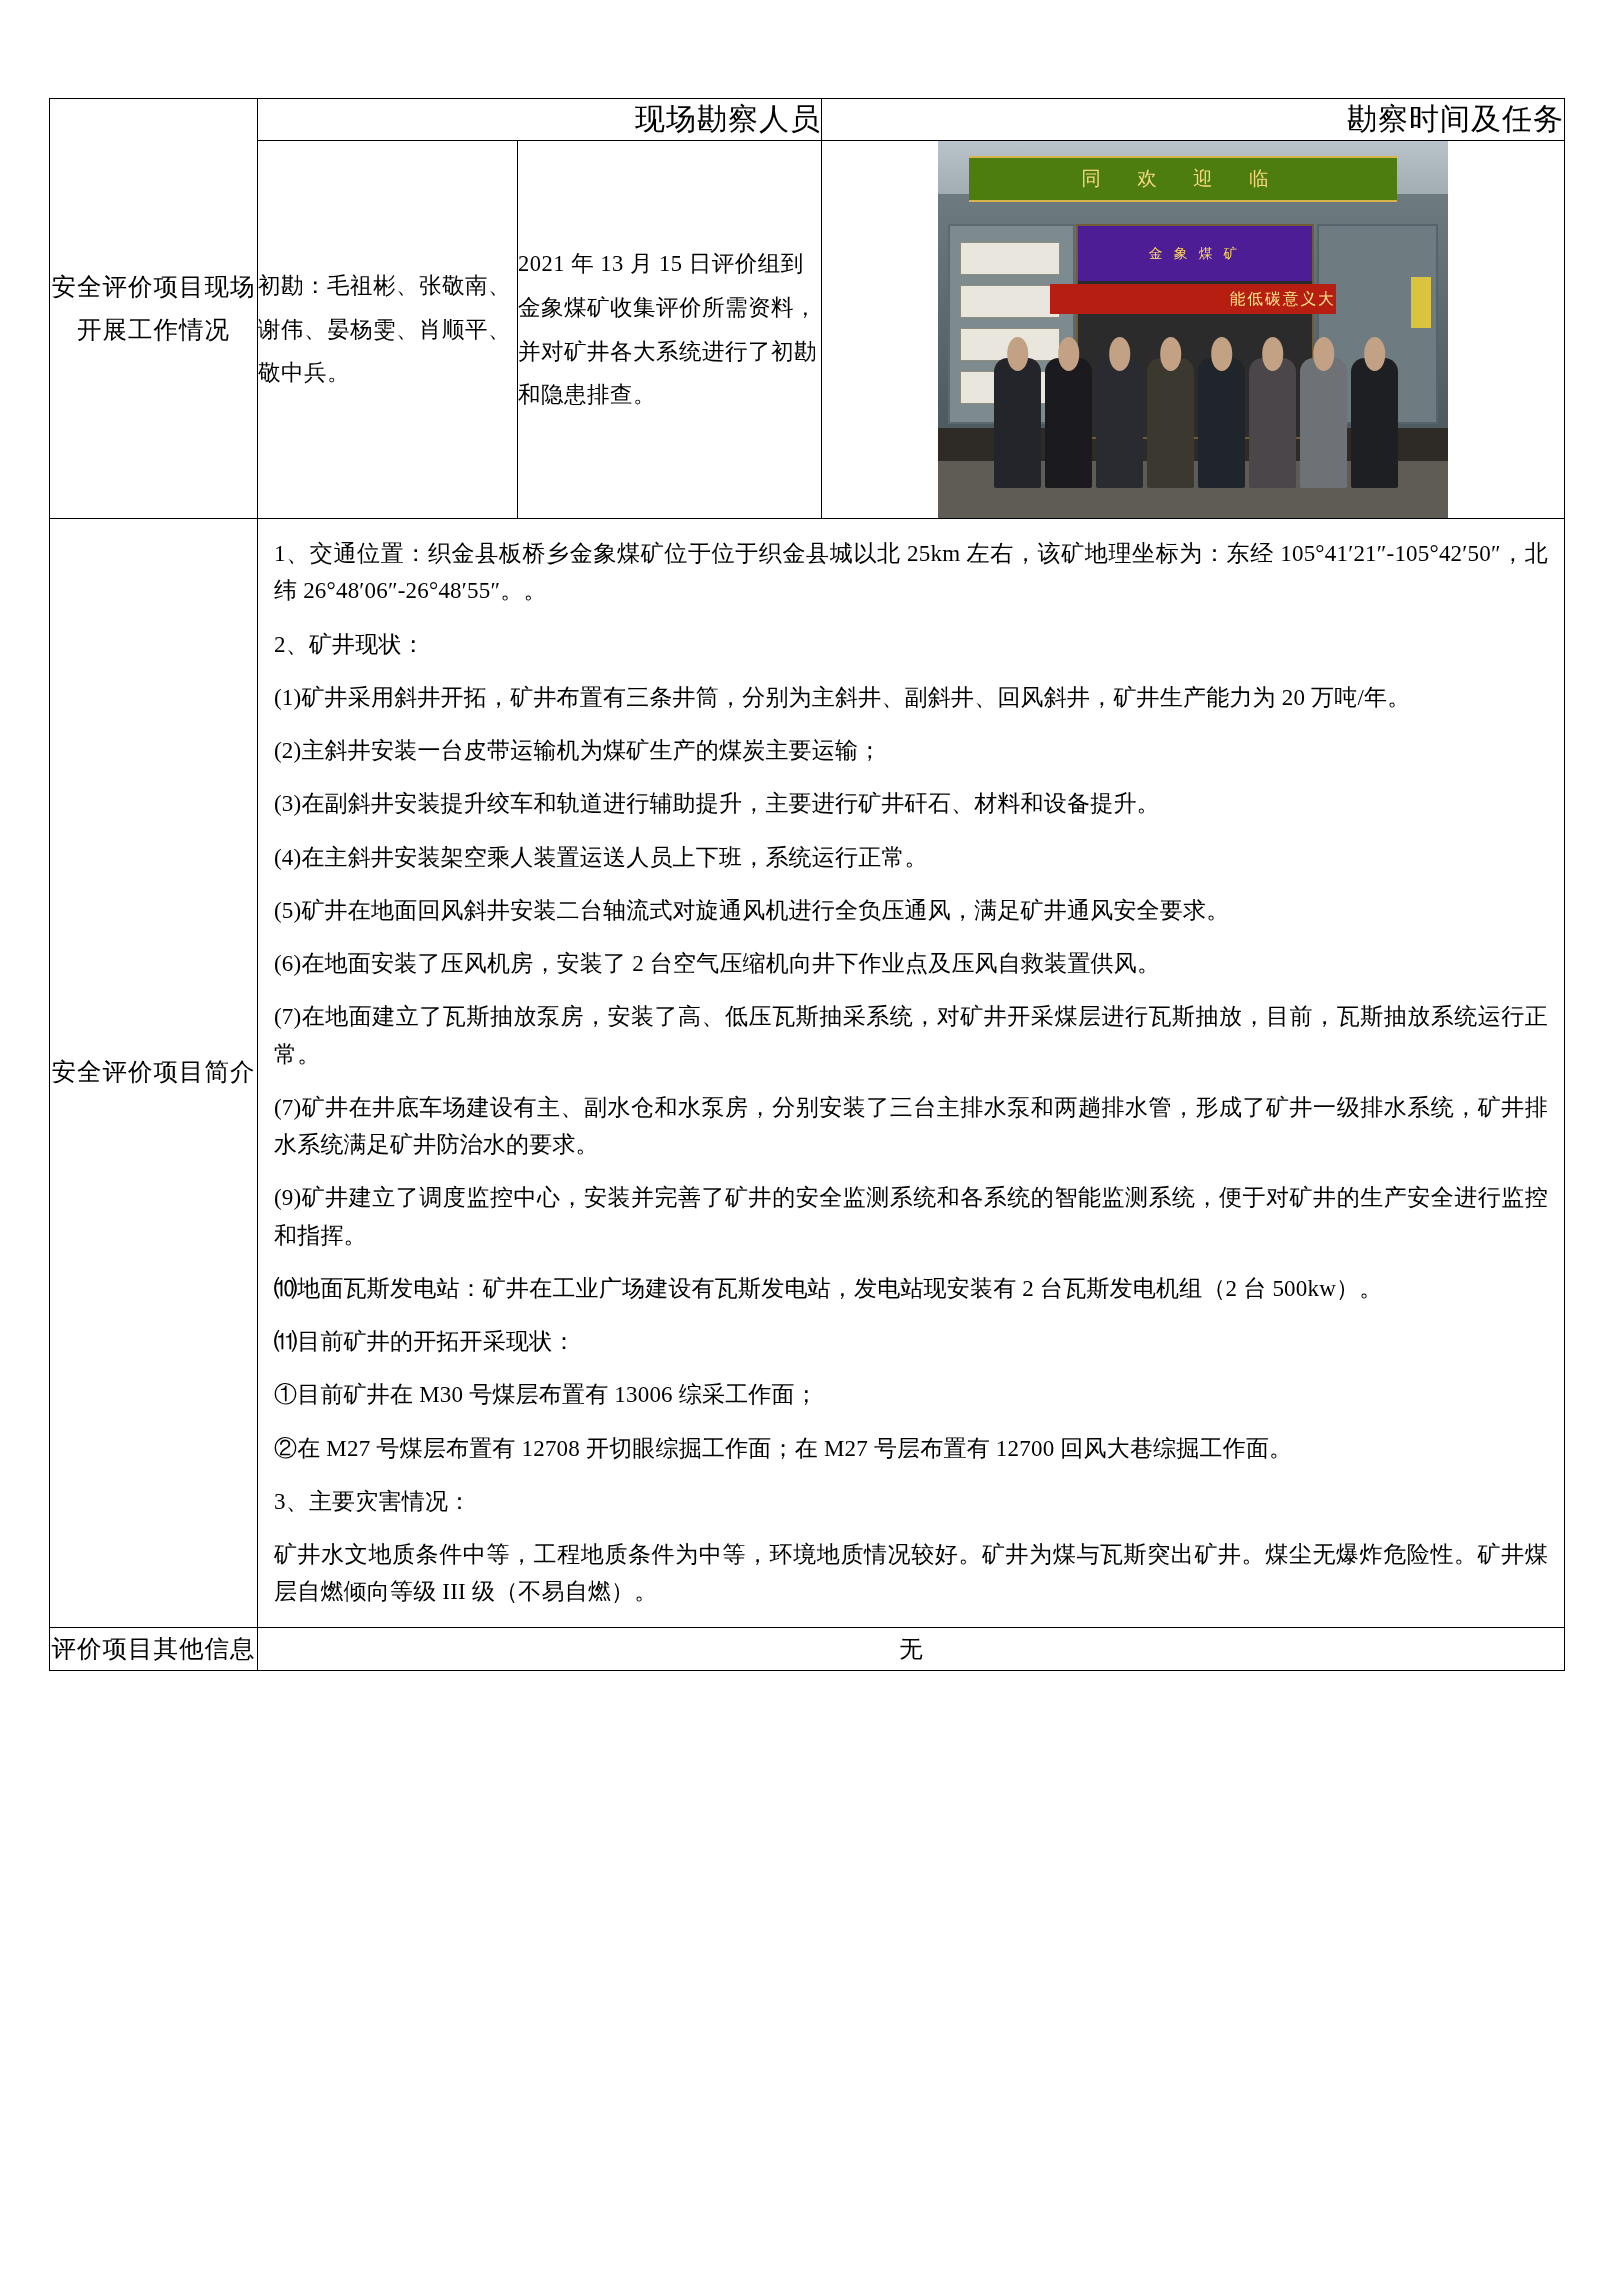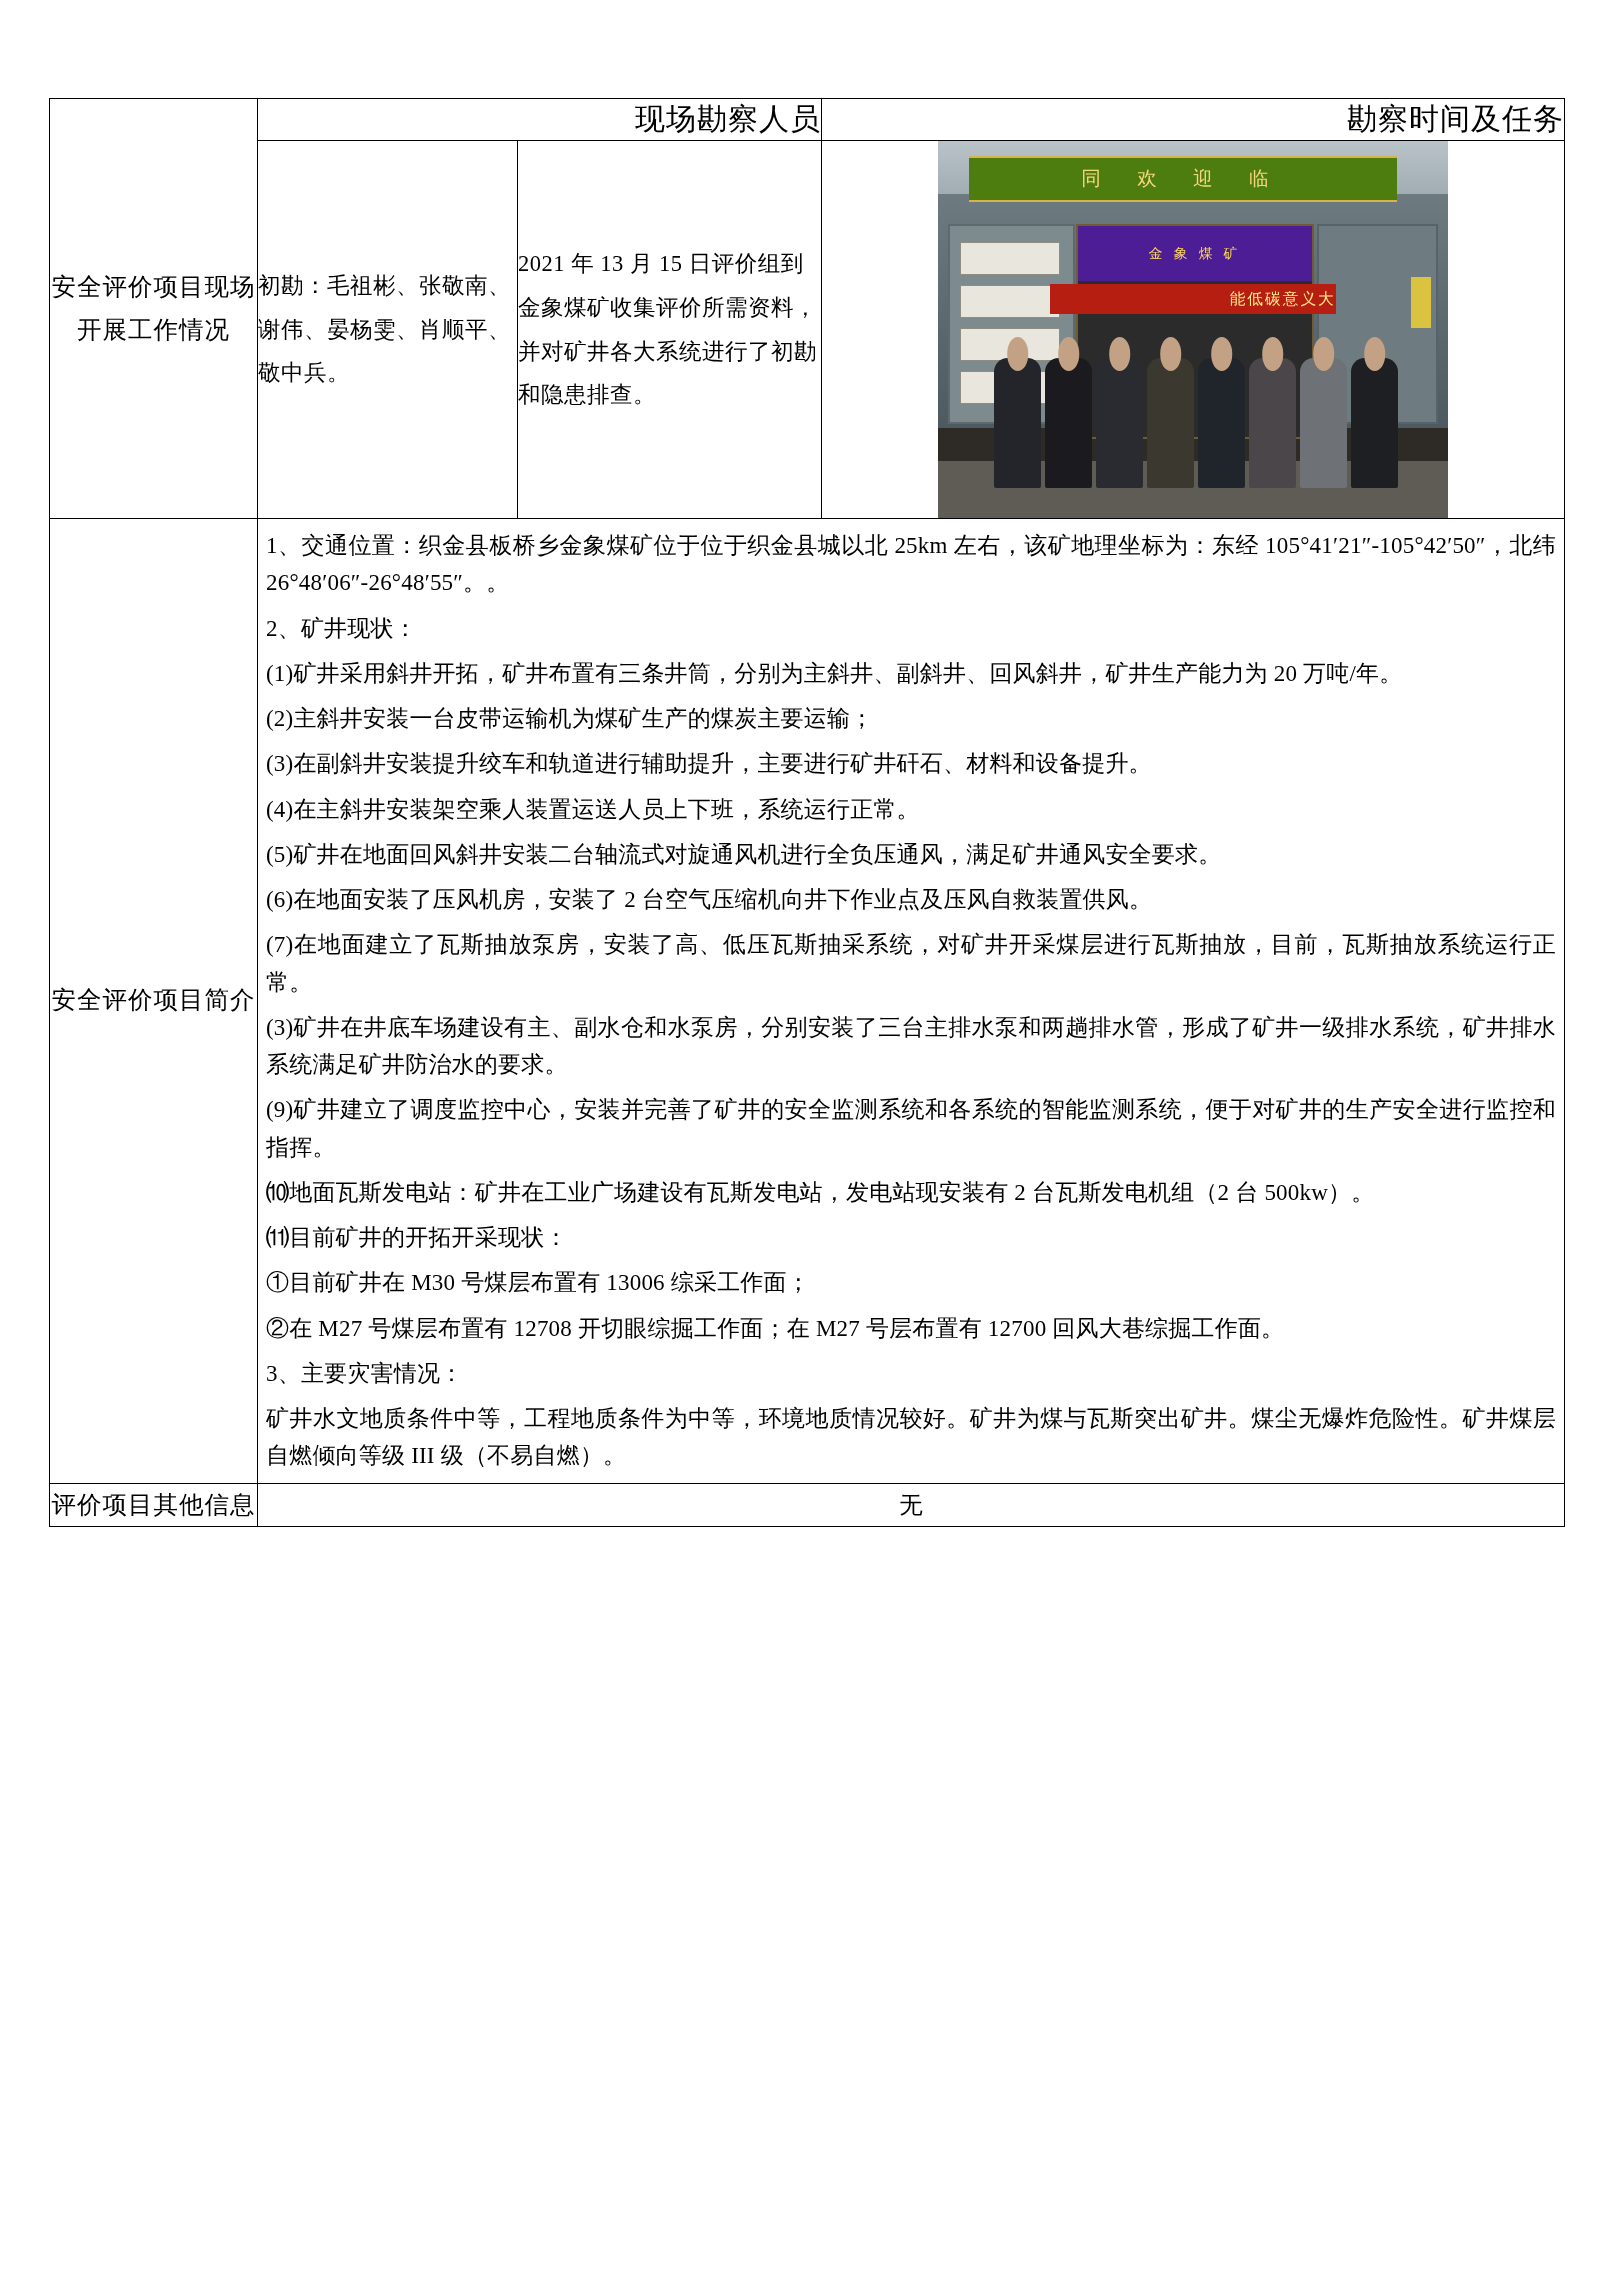--- a/index.html
+++ b/index.html
@@ -67,21 +67,21 @@
   }
   .intro-cell {
     font-size: 23px;
     line-height: 1.62;
     padding: 7.8px 11.8px 9.8px 9.8px;
     text-align: justify;
     vertical-align: top;
     letter-spacing: 0.2px;
   }
   .intro-cell p {
-    margin: 8px;
+    margin: 16px;
     text-indent: 0;
   }
   .other-cell {
     text-align: center;
     font-size: 23.5px;
     padding: 35px 9.8px;
   }
   
   .photo {
     position: relative;
@@ -268,21 +268,21 @@
         <td class="intro-cell" colspan="3">
           <p>1、交通位置：织金县板桥乡金象煤矿位于位于织金县城以北 25km 左右，该矿地理坐标为：东经 105°41′21″-105°42′50″，北纬 26°48′06″-26°48′55″。。</p>
           <p>2、矿井现状：</p>
           <p>(1)矿井采用斜井开拓，矿井布置有三条井筒，分别为主斜井、副斜井、回风斜井，矿井生产能力为 20 万吨/年。</p>
           <p>(2)主斜井安装一台皮带运输机为煤矿生产的煤炭主要运输；</p>
           <p>(3)在副斜井安装提升绞车和轨道进行辅助提升，主要进行矿井矸石、材料和设备提升。</p>
           <p>(4)在主斜井安装架空乘人装置运送人员上下班，系统运行正常。</p>
           <p>(5)矿井在地面回风斜井安装二台轴流式对旋通风机进行全负压通风，满足矿井通风安全要求。</p>
           <p>(6)在地面安装了压风机房，安装了 2 台空气压缩机向井下作业点及压风自救装置供风。</p>
           <p>(7)在地面建立了瓦斯抽放泵房，安装了高、低压瓦斯抽采系统，对矿井开采煤层进行瓦斯抽放，目前，瓦斯抽放系统运行正常。</p>
-          <p>(3)矿井在井底车场建设有主、副水仓和水泵房，分别安装了三台主排水泵和两趟排水管，形成了矿井一级排水系统，矿井排水系统满足矿井防治水的要求。</p>
+          <p>(7)矿井在井底车场建设有主、副水仓和水泵房，分别安装了三台主排水泵和两趟排水管，形成了矿井一级排水系统，矿井排水系统满足矿井防治水的要求。</p>
           <p>(9)矿井建立了调度监控中心，安装并完善了矿井的安全监测系统和各系统的智能监测系统，便于对矿井的生产安全进行监控和指挥。</p>
           <p>⑽地面瓦斯发电站：矿井在工业广场建设有瓦斯发电站，发电站现安装有 2 台瓦斯发电机组（2 台 500kw）。</p>
           <p>⑾目前矿井的开拓开采现状：</p>
           <p>①目前矿井在 M30 号煤层布置有 13006 综采工作面；</p>
           <p>②在 M27 号煤层布置有 12708 开切眼综掘工作面；在 M27 号层布置有 12700 回风大巷综掘工作面。</p>
           <p>3、主要灾害情况：</p>
           <p>矿井水文地质条件中等，工程地质条件为中等，环境地质情况较好。矿井为煤与瓦斯突出矿井。煤尘无爆炸危险性。矿井煤层自燃倾向等级 III 级（不易自燃）。</p>
         </td>
       </tr>
       <tr>

